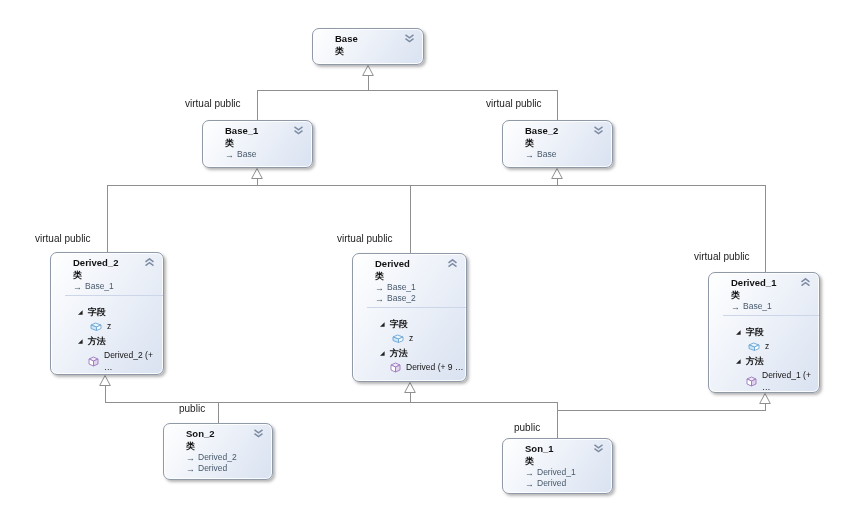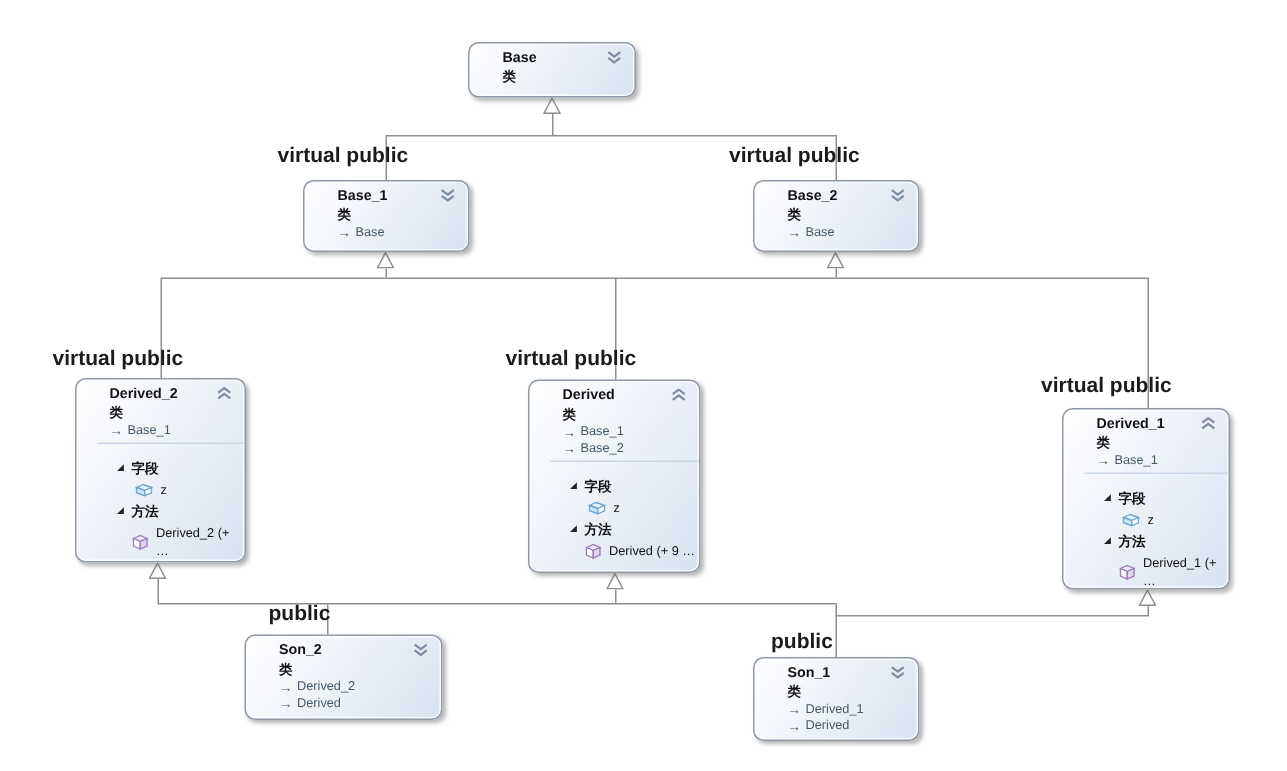--- a/index.html
+++ b/index.html
@@ -6,21 +6,21 @@
   #canvas{position:relative;width:858px;height:514px;background:#ffffff;overflow:hidden;
           font-family:"Liberation Sans","DejaVu Sans",sans-serif;}
 
   
   .cline{position:absolute;background:#8f8f8f;}
   .cline.h{height:1px;}
   .cline.v{width:1px;}
   .arrowhead{position:absolute;width:12px;height:11px;}
 
   
-  .edge-label{position:absolute;font-size:14px;font-weight:bold;color:#1b1b1b;white-space:nowrap;line-height:11px;}
+  .edge-label{position:absolute;font-size:10px;font-weight:normal;color:#1b1b1b;white-space:nowrap;line-height:11px;}
 
   
   .cbox{position:absolute;box-sizing:border-box;border:1px solid #8f99a8;border-radius:7px;
         background:linear-gradient(125deg,#ffffff 0%,#eef2f9 45%,#d9e2f1 100%);
         box-shadow:inset 0 0 0 1px rgba(255,255,255,0.85), 2px 2px 3px rgba(90,90,90,0.45);
         overflow:hidden;padding-left:14px;}
   .cbox-head{padding:4px 8px 0 8px;}
   .cbox-title-row{display:flex;justify-content:space-between;align-items:flex-start;}
   .cbox-title{font-size:9.5px;font-weight:bold;color:#111;line-height:12px;}
   .chev{margin-top:1px;cursor:pointer;line-height:0;}
@@ -259,21 +259,21 @@
         <span class="micon"><svg width="11" height="11" viewBox="0 0 11 11">
               <polygon points="1,3 5.5,1 10,3 5.5,5" fill="#efe6f7" stroke="#9b79bd" stroke-width="0.9"></polygon>
               <polygon points="1,3 5.5,5 5.5,10 1,8" fill="#ffffff" stroke="#9b79bd" stroke-width="0.9"></polygon>
               <polygon points="5.5,5 10,3 10,8 5.5,10" fill="#e2d4ef" stroke="#9b79bd" stroke-width="0.9"></polygon>
             </svg></span>
         <span>Derived_1 (+ …</span>
       </div>
     </div>
   </div>
 
-  <div class="cbox" style="left:163px;top:423px;width:132px;height:57px;">
+  <div class="cbox" style="left:163px;top:423px;width:110px;height:57px;">
     <div class="cbox-head">
       <div class="cbox-title-row">
         <span class="cbox-title">Son_2</span>
         <span class="chev"><svg width="11" height="9" viewBox="0 0 11 9">
               <path d="M1.5 0.8 L5.5 3.8 L9.5 0.8 M1.5 4.6 L5.5 7.6 L9.5 4.6" fill="none" stroke="#7d8ca3" stroke-width="1.5"></path>
             </svg></span>
       </div>
       <div class="cbox-kind">类</div>
       <div class="cbox-base">
           <span class="inh">→</span>

